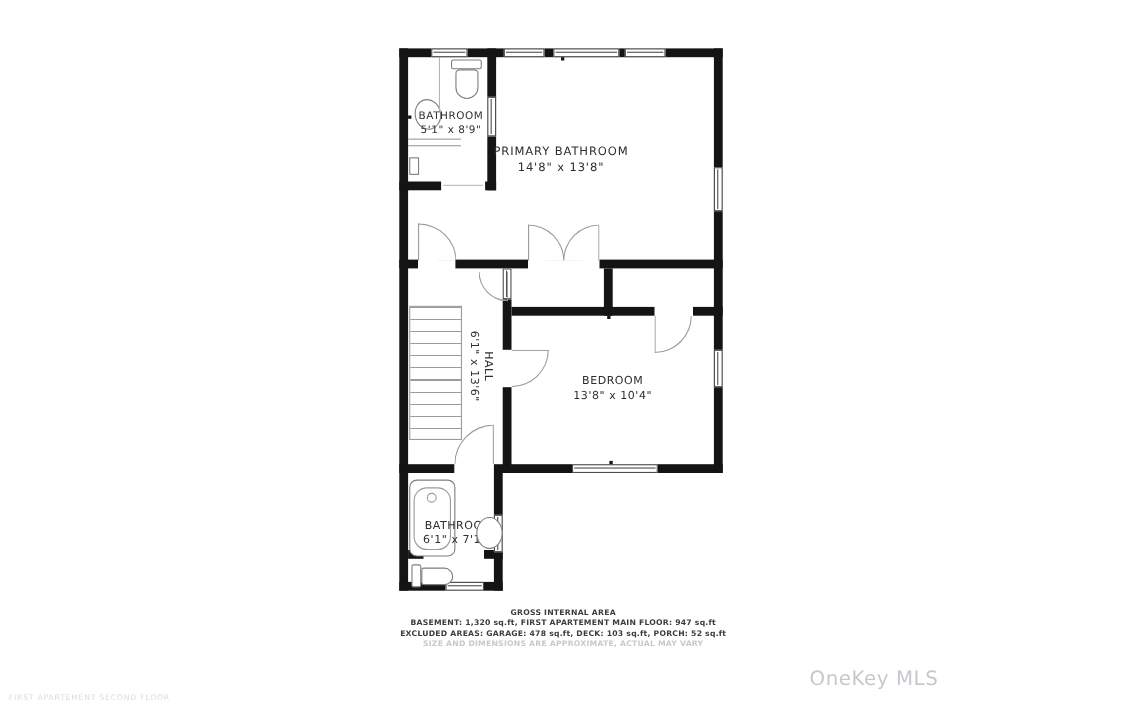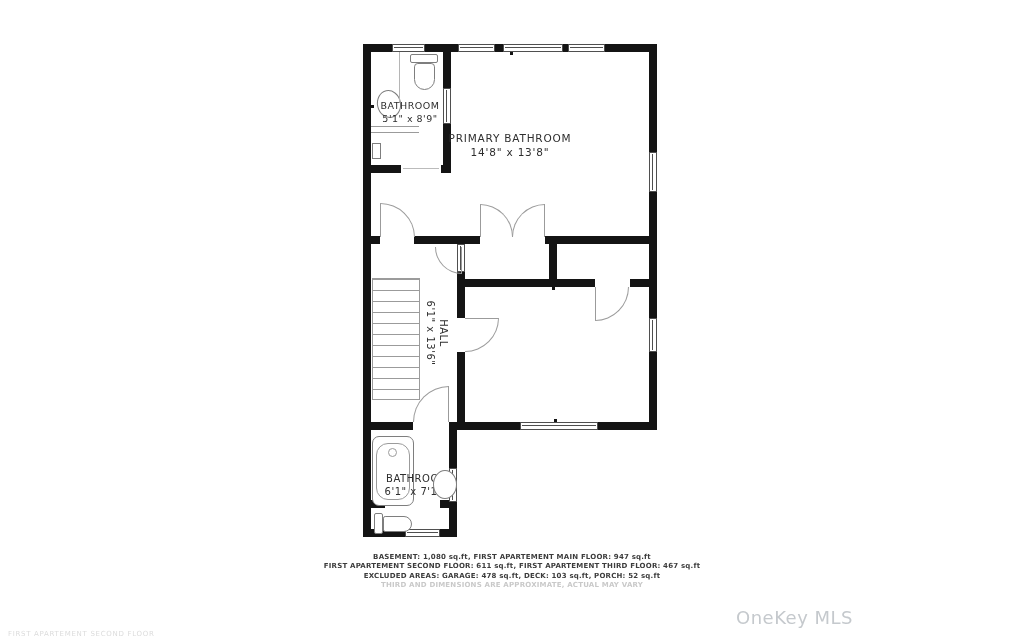--- a/index.html
+++ b/index.html
@@ -116,30 +116,34 @@
     <div class="rlabel" style="left:40px;top:87px;width:214px;font-size:10.5px;letter-spacing:0.8px;line-height:14px">
       <div>PRIMARY BATHROOM</div>
       <div>14'8" x 13'8"</div>
     </div>
     <div class="rot-wrap" style="left:74px;top:289px">
       <div class="rlabel">
         <div>HALL</div>
         <div>6'1" x 13'6"</div>
       </div>
     </div>
+    <div class="rlabel" style="left:132px;top:296px;width:124px;line-height:14px">
+      <div>BEDROOM</div>
+      <div>13'8" x 10'4"</div>
+    </div>
     <div class="rlabel" style="left:2px;top:428px;width:104px">
       <div>BATHROOM</div>
       <div>6'1" x 7'10"</div>
     </div>
 
   </div>
 
   <div id="footer">
-    <div>BASEMENT: 1,080 sq.ft, FIRST APARTEMENT MAIN FLOOR: 947 sq.ft</div>
-    <div>FIRST APARTEMENT SECOND FLOOR: 611 sq.ft, FIRST APARTEMENT THIRD FLOOR: 467 sq.ft</div>
+    <div>GROSS INTERNAL AREA</div>
+    <div>BASEMENT: 1,320 sq.ft, FIRST APARTEMENT MAIN FLOOR: 947 sq.ft</div>
     <div>EXCLUDED AREAS: GARAGE: 478 sq.ft, DECK: 103 sq.ft, PORCH: 52 sq.ft</div>
-    <div class="disclaimer">THIRD AND DIMENSIONS ARE APPROXIMATE, ACTUAL MAY VARY</div>
+    <div class="disclaimer">SIZE AND DIMENSIONS ARE APPROXIMATE, ACTUAL MAY VARY</div>
   </div>
 
   <div class="wm-left">FIRST APARTEMENT SECOND FLOOR</div>
   <div class="wm-right">OneKey MLS</div>
 
 </div>
 
 </body></html>

